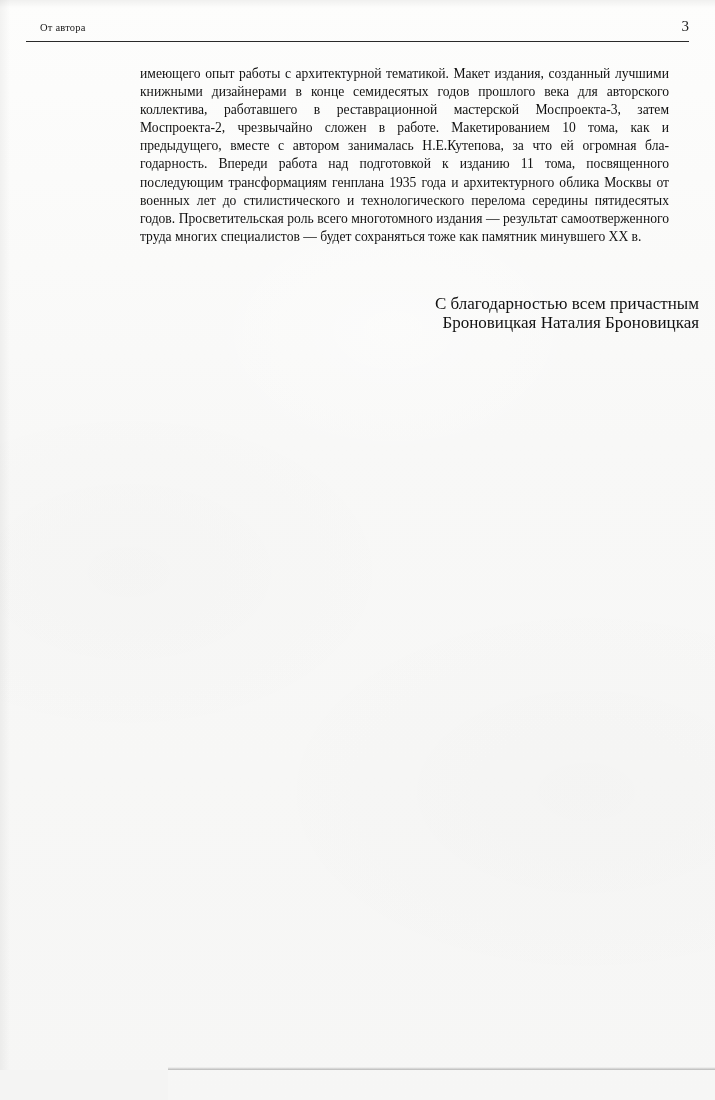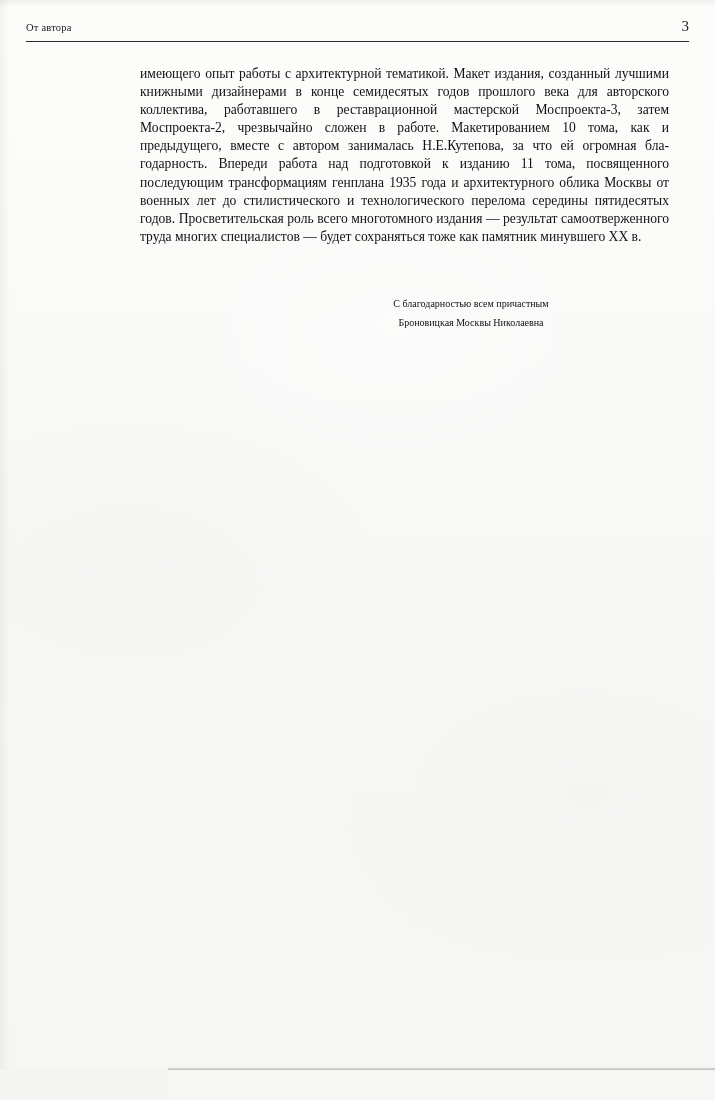--- a/index.html
+++ b/index.html
@@ -28,21 +28,21 @@
     position: absolute;
     inset: 0;
     pointer-events: none;
     background:
       radial-gradient(ellipse 420px 260px at 18% 52%, rgba(0,0,0,0.012), rgba(0,0,0,0) 70%),
       radial-gradient(ellipse 500px 300px at 82% 72%, rgba(0,0,0,0.010), rgba(0,0,0,0) 70%),
       radial-gradient(ellipse 300px 200px at 55% 30%, rgba(255,255,255,0.35), rgba(255,255,255,0) 70%);
   }
   .running-head {
     position: absolute;
-    left: 26px;
+    left: 40px;
     right: 26px;
     top: 22px;
     height: 20px;
   }
   .running-head .rh-left {
     position: absolute;
     left: 0;
     top: 0;
     font-size: 10.5px;
     letter-spacing: 0.2px;
@@ -74,25 +74,25 @@
     text-align: justify;
     text-justify: inter-word;
     hyphens: manual;
   }
   .body-text p {
     margin: 12px;
     text-indent: 0;
   }
   .signature {
     position: absolute;
-    right: 34px;
+    right: 16px;
     top: 295px;
     width: 420px;
-    text-align: center;
-    font-size: 10px;
+    text-align: right;
+    font-size: 17px;
     line-height: 18.5px;
     color: #111111;
   }
   .signature div {
     display: block;
   }
   .footer-band {
     position: absolute;
     left: 0;
     right: 0;
@@ -160,19 +160,19 @@
   </div>
 
   <div class="rule"></div>
 
   <div class="body-text">
     <p>имеющего опыт работы с архитектурной тематикой. Макет издания, созданный лучшими книжными дизайнерами в конце семидесятых годов прошлого века для авторского коллектива, работавшего в реставрационной мастерской Моспроекта-3, затем Моспроекта-2, чрезвычайно сложен в работе. Макетированием 10 тома, как и предыдущего, вместе с автором занималась Н.Е.Кутепова, за что ей огромная бла­годарность. Впереди работа над подготовкой к изданию 11 тома, посвященного последующим трансформациям генплана 1935 года и архитектурного облика Москвы от военных лет до стилистического и технологического перелома середины пятидесятых годов. Просветительская роль всего многотомного издания — резуль­тат самоотверженного труда многих специалистов — будет сохраняться тоже как памятник минувшего XX в.</p>
   </div>
 
   <div class="signature">
     <div>С благодарностью всем причастным</div>
-    <div>Броновицкая Москвы Николаевна</div>
+    <div>Броновицкая Наталия Броновицкая</div>
   </div>
 
   <div class="footer-shadow"></div>
   <div class="footer-strip-left"></div>
 
 </div>
 
 </body></html>

